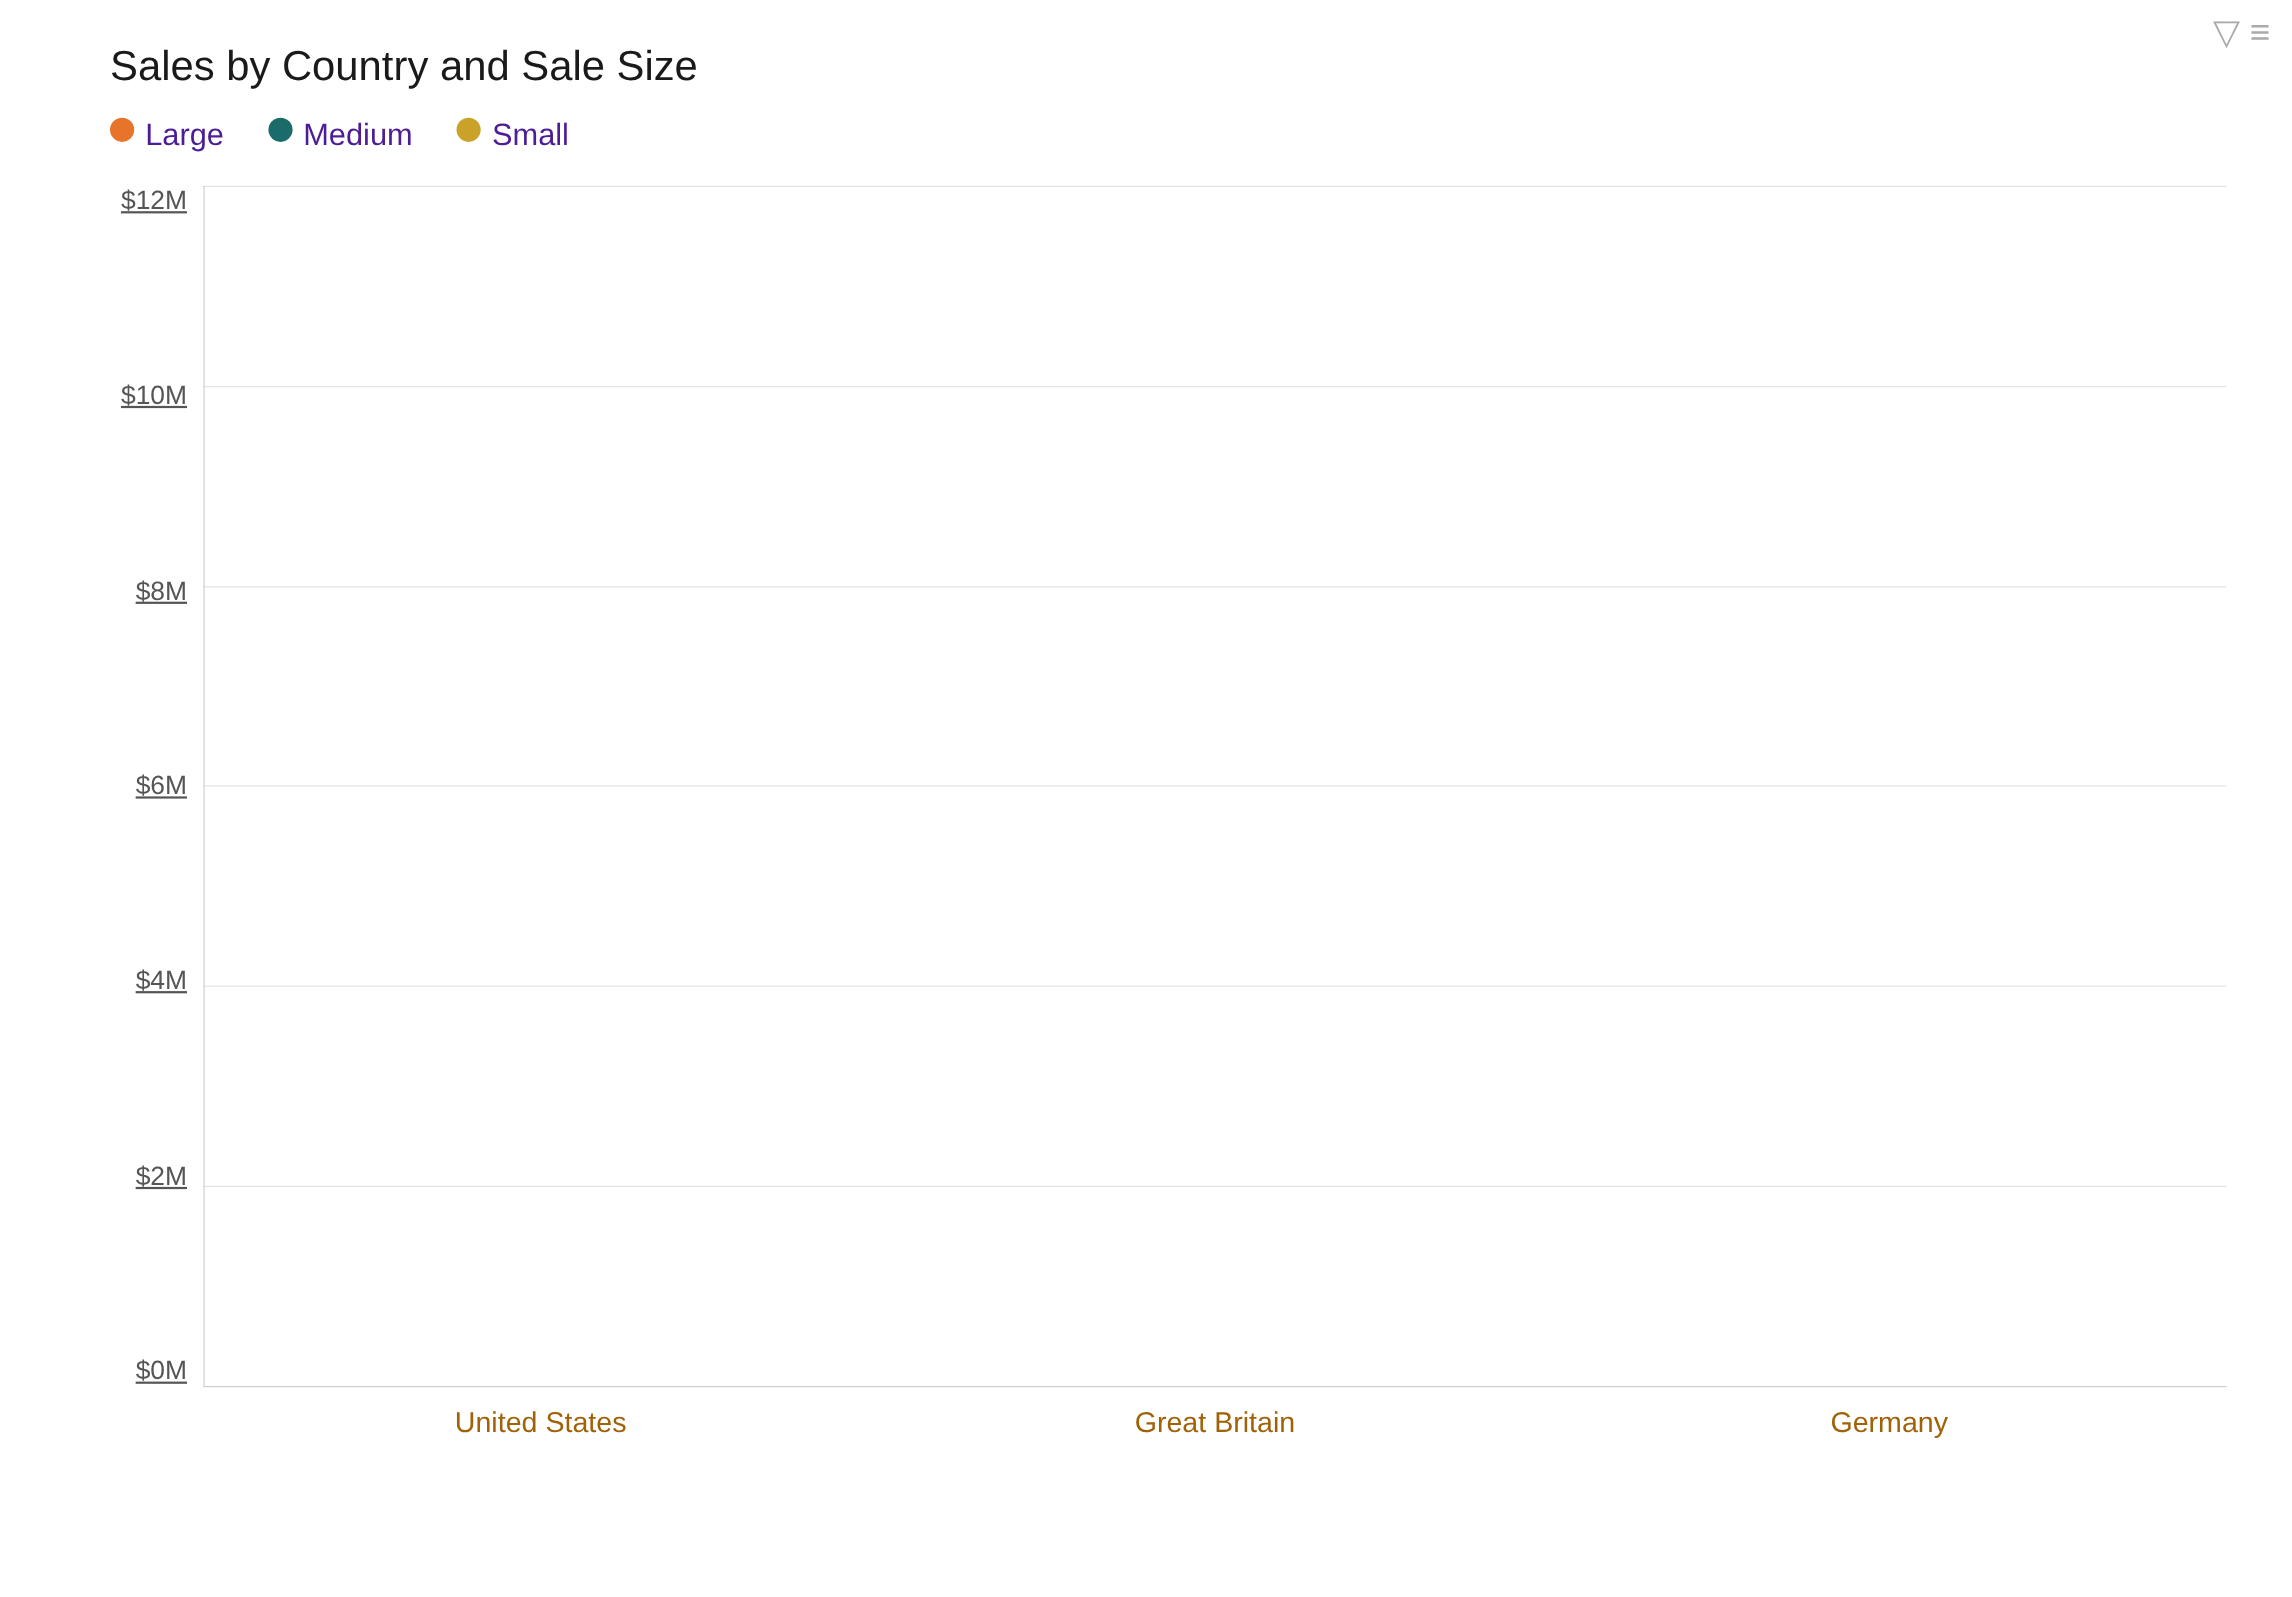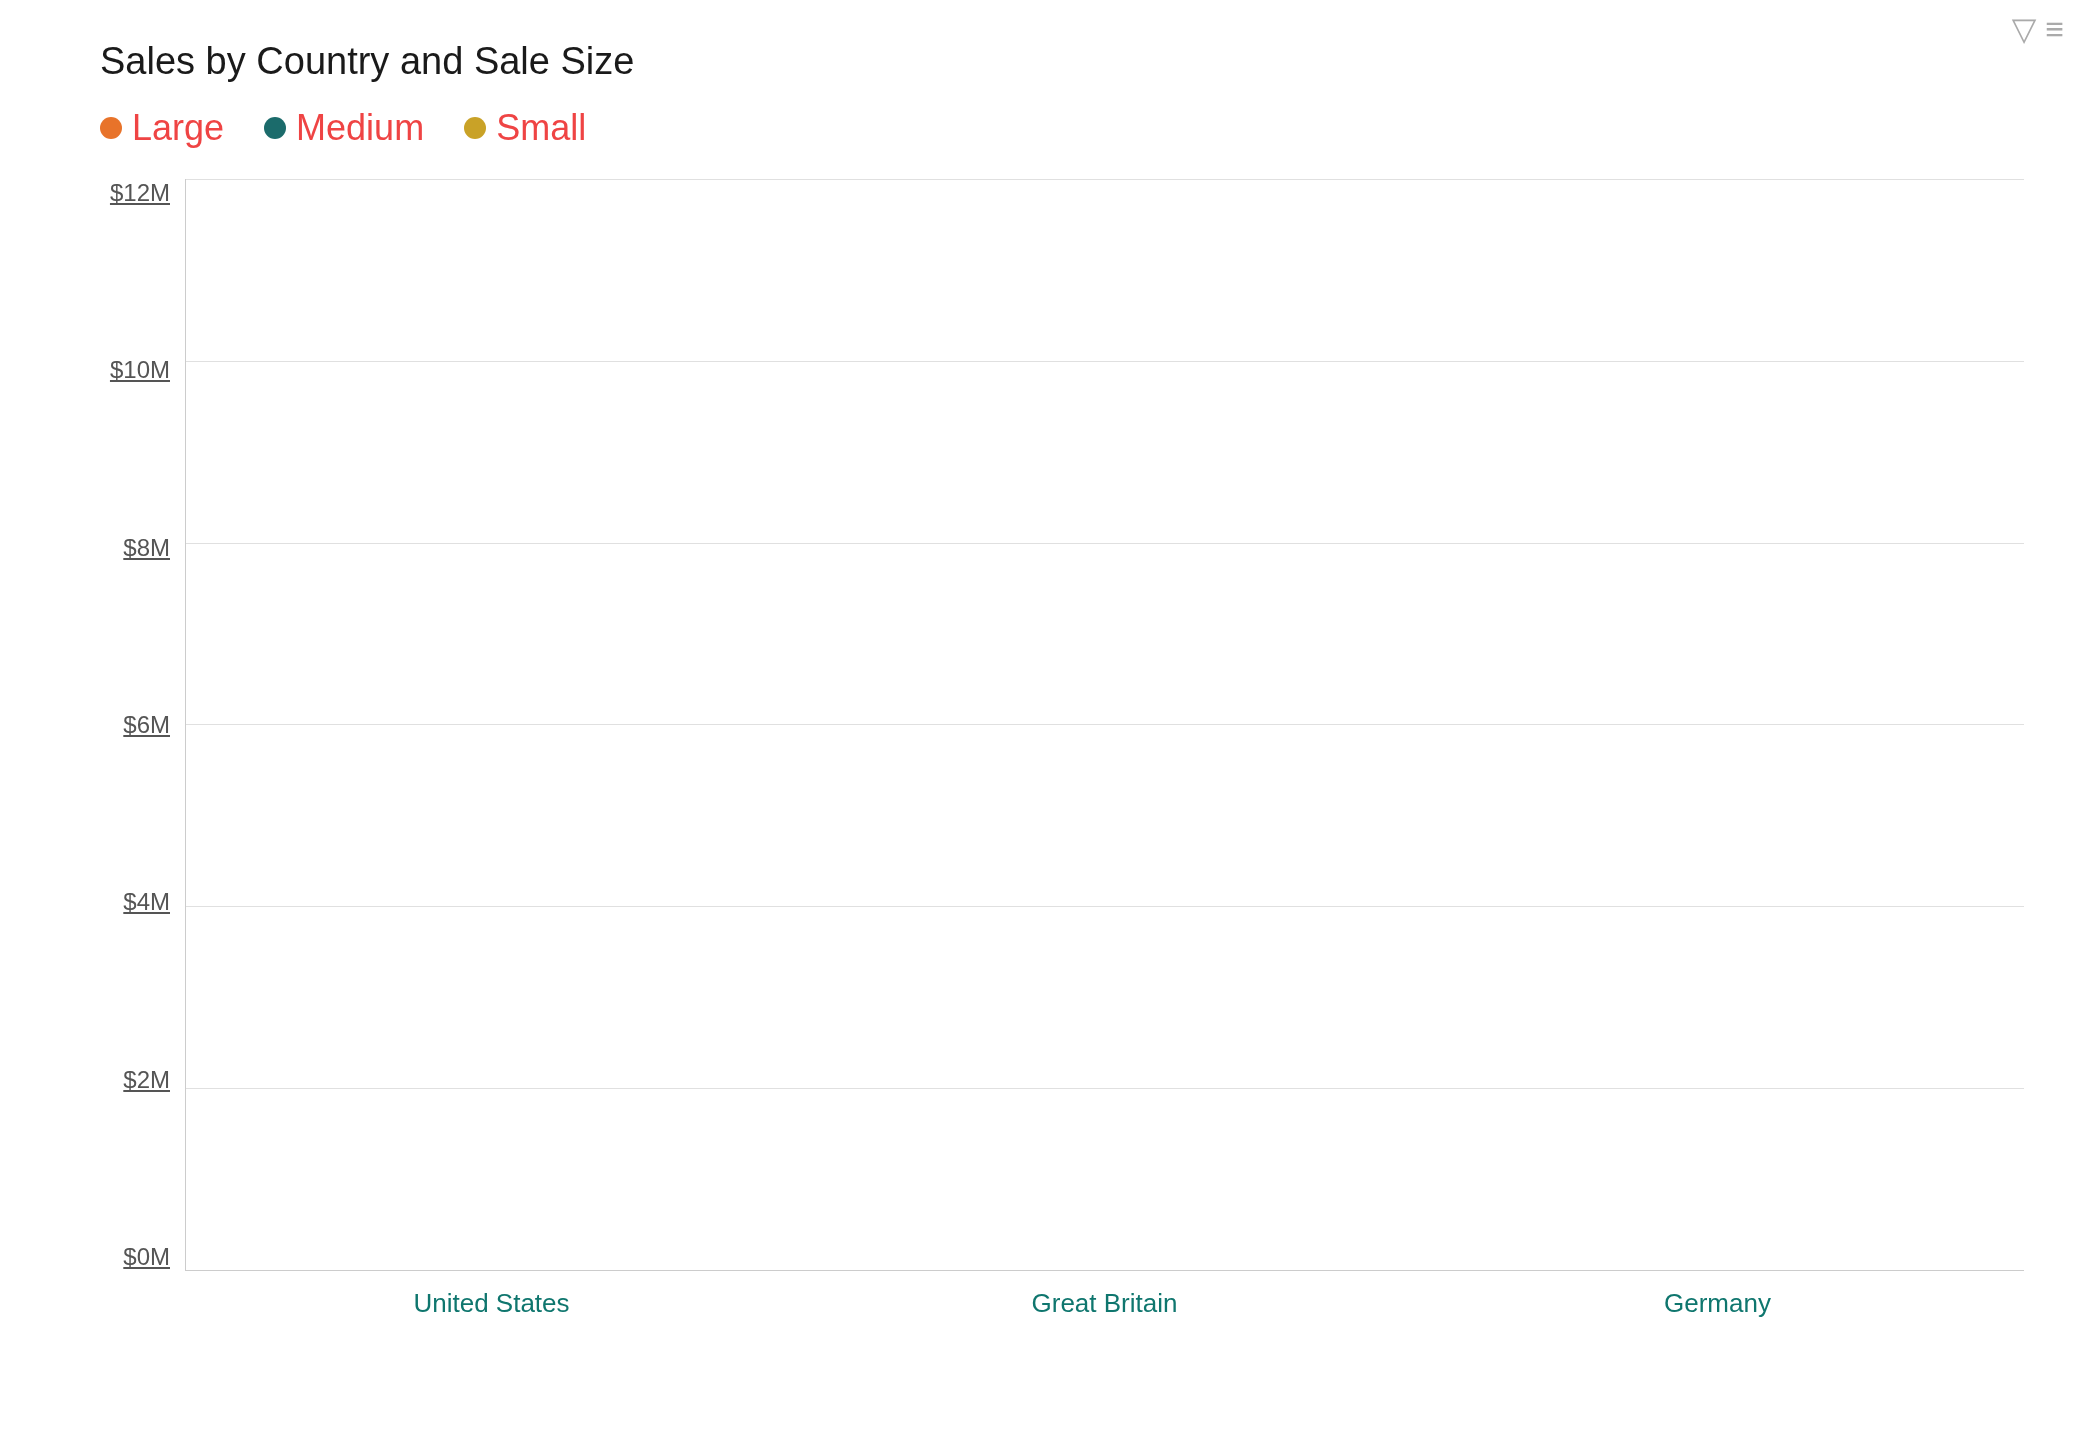--- a/index.html
+++ b/index.html
@@ -24,24 +24,24 @@
       margin-bottom: 24px;
     }
     .legend {
       display: flex;
       align-items: center;
       gap: 40px;
       margin-bottom: 30px;
     }
     .legend-item {
       display: flex;
-      align-items: center;
+      align-items: flex-start;
       gap: 10px;
-      font-size: 36px;
-      color: #ef4444;
+      font-size: 28px;
+      color: #4c1d95;
     }
     .legend-dot {
       width: 22px;
       height: 22px;
       border-radius: 50%;
     }
     .chart-area {
       position: relative;
       width: 100%;
       height: calc(100% - 140px);
@@ -107,21 +107,21 @@
       left: 85px;
       right: 0;
       bottom: 0;
       height: 55px;
       display: flex;
     }
     .x-label {
       flex: 1;
       text-align: right;
       font-size: 26px;
-      color: #0f766e;
+      color: #a16207;
       display: flex;
       align-items: center;
       justify-content: center;
     }
     .filter-icon {
       position: absolute;
       top: 10px;
       right: 20px;
       font-size: 32px;
       color: #aaa;

